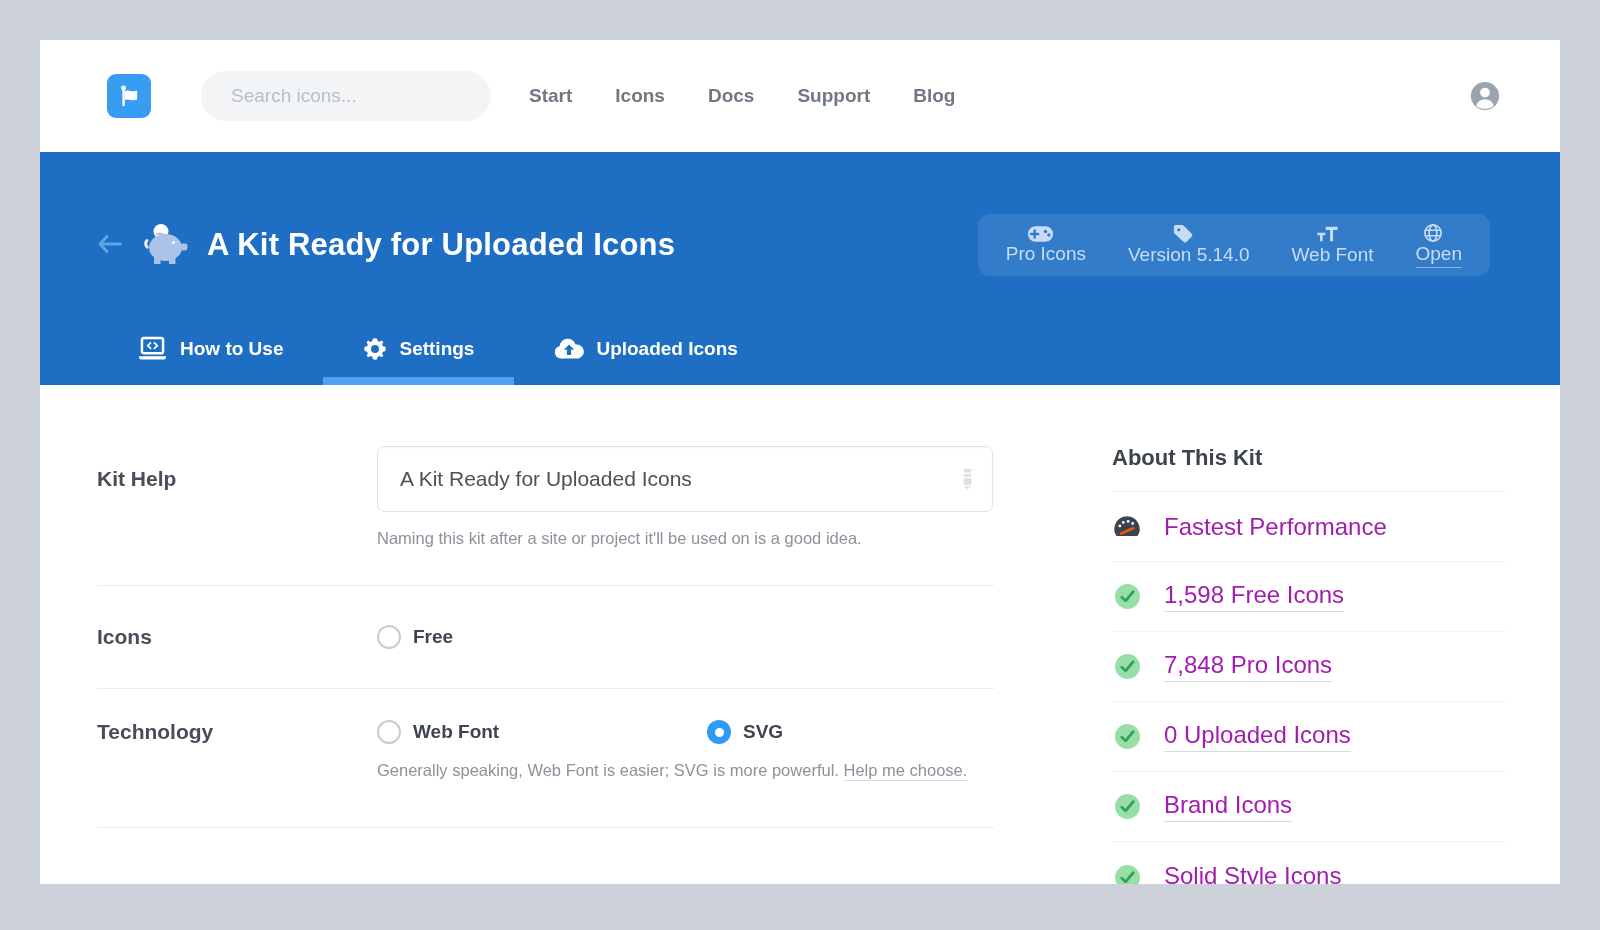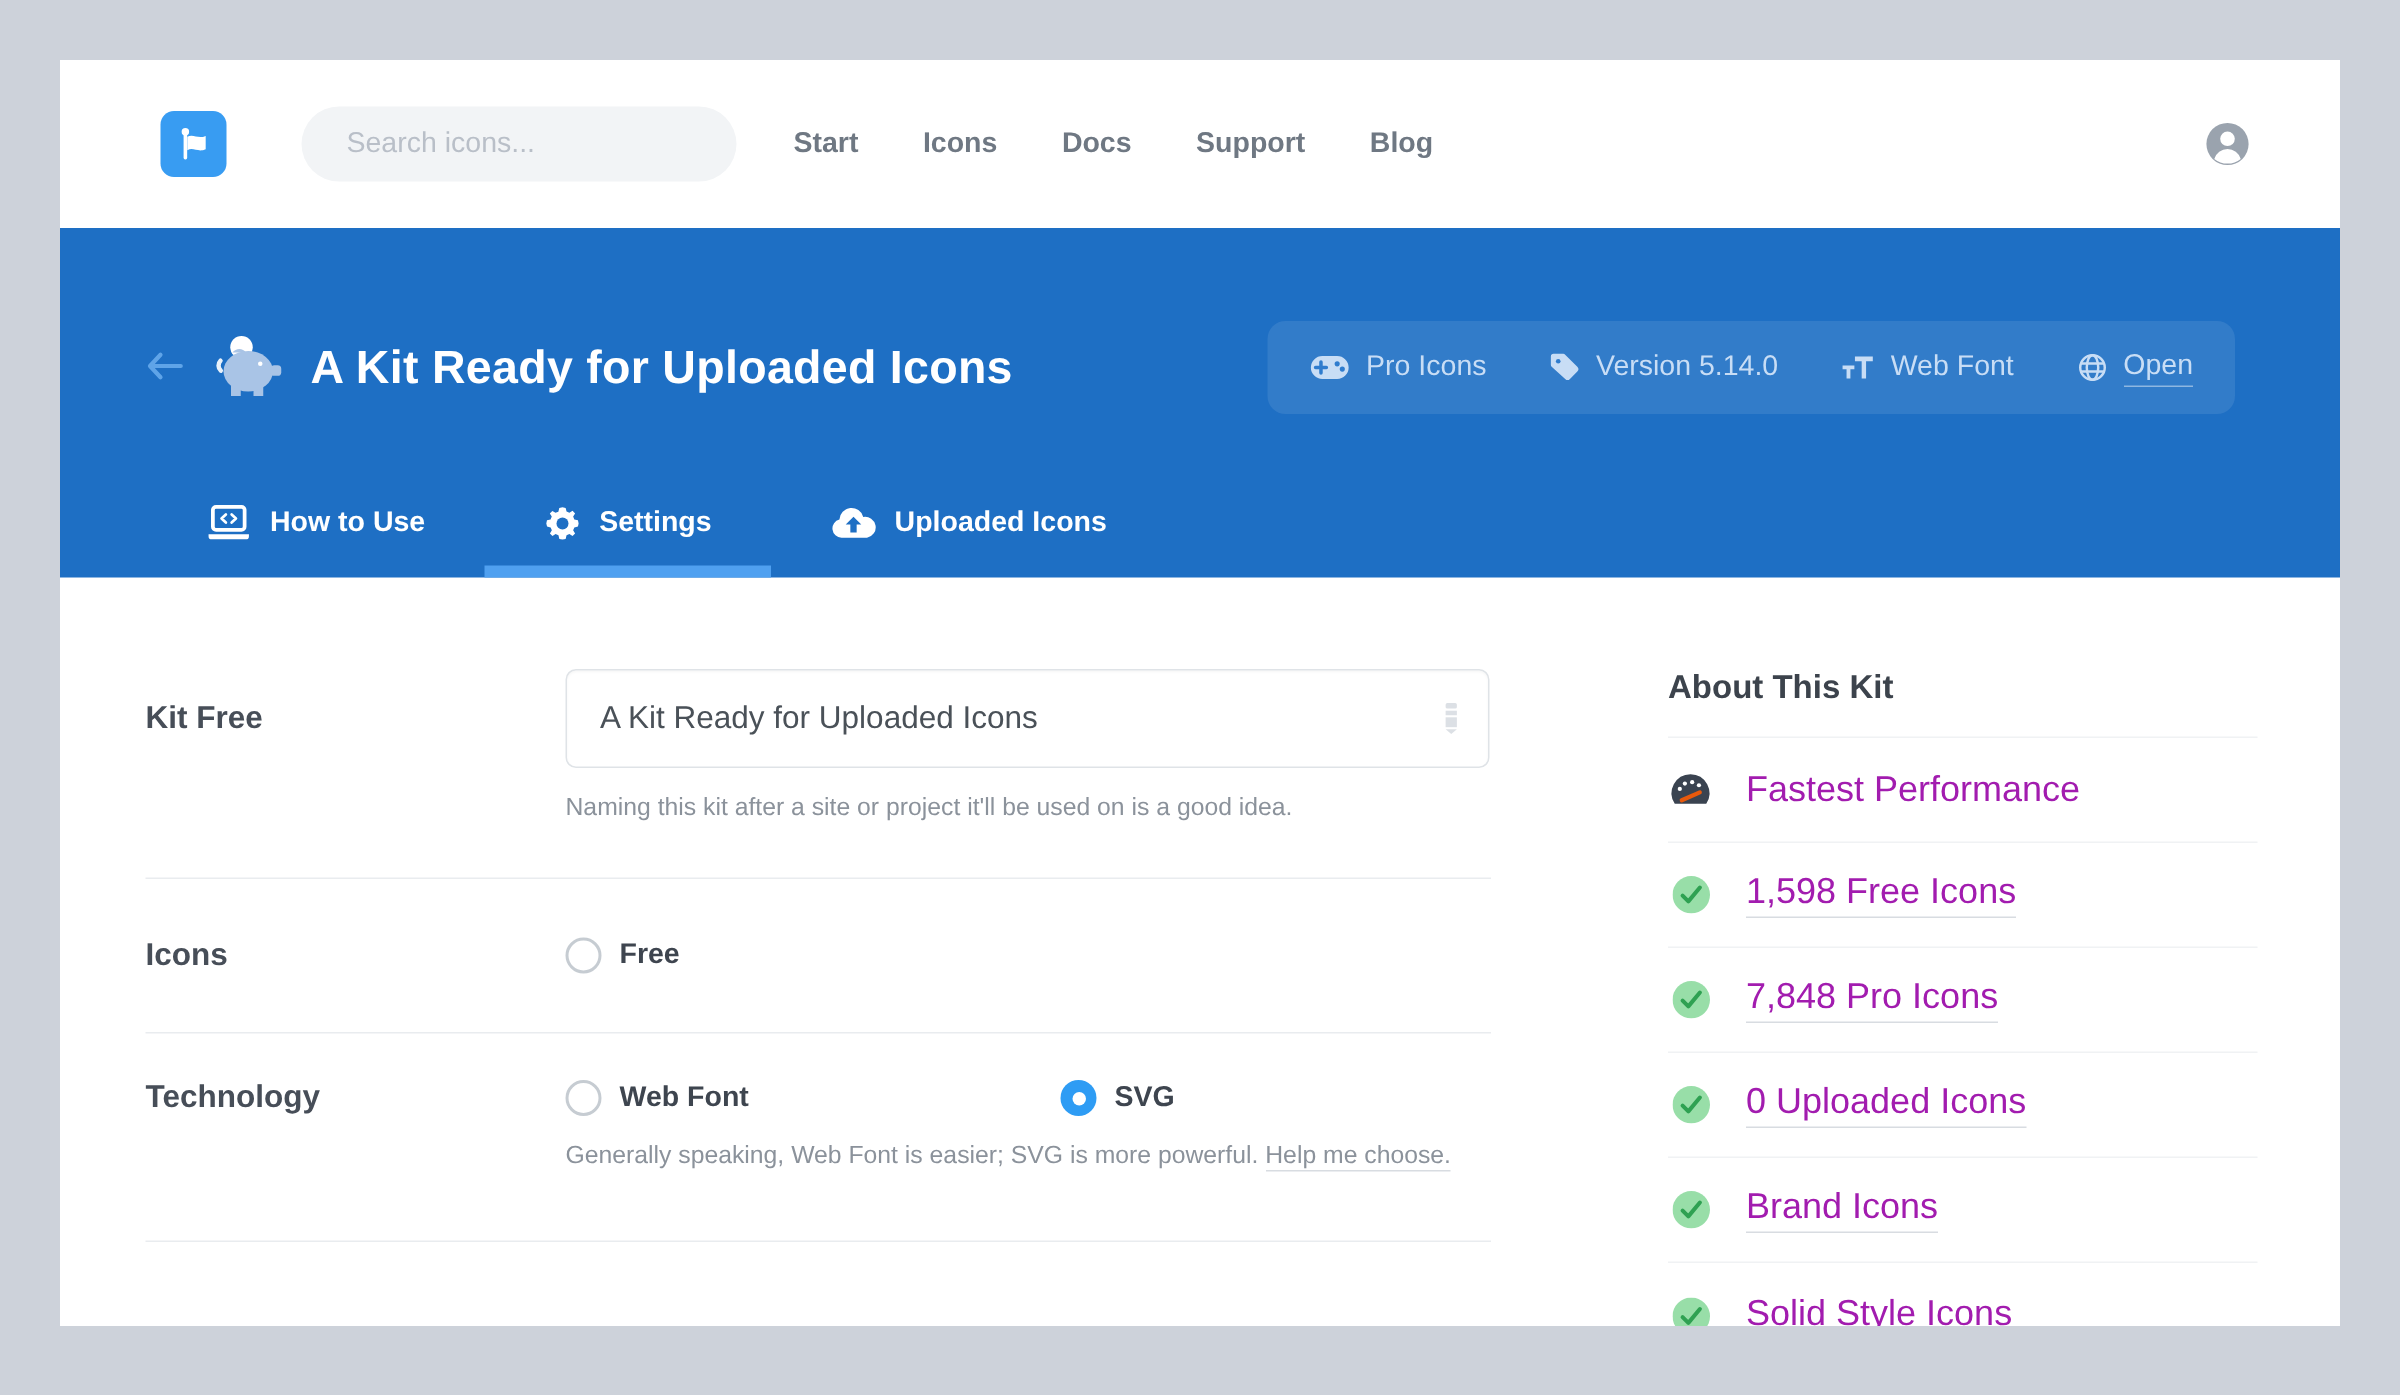--- a/index.html
+++ b/index.html
@@ -17,21 +17,21 @@
   .navlinks a { font-size:19px; font-weight:600; color:#6f7883; text-decoration:none; margin-right:43px; }
   .avatar { margin-left:auto; width:30px; height:30px; cursor:pointer; }
 
   
   .kit-header { height:233px; background:#1e6fc4; padding:0 70px 0 57px; position:relative; }
   .hrow1 { display:flex; align-items:center; padding-top:62px; }
   .back-btn { width:26px; height:24px; cursor:pointer; flex:0 0 auto; }
   .piggy { margin-left:18px; width:48px; height:46px; flex:0 0 auto; }
   .kit-title { margin-left:18px; color:#fff; font-size:31px; font-weight:700; letter-spacing:.2px; }
   .badgebar { margin-left:auto; height:62px; background:rgba(255,255,255,.09); border-radius:12px; display:flex; align-items:center; padding:0 28px; color:#c8ddf5; }
-  .badge { display:flex; align-items:center; font-size:19px; margin-right:42px; white-space:nowrap; }
+  .badge { display:flex; align-items:center; font-size:19px; margin-right:42px; white-space:nowrap;flex-direction:column; }
   .badge:last-child { margin-right:0; }
   .badge .bicon { display:flex; align-items:center; margin-right:11px; }
   .badge .open-link { border-bottom:1px solid rgba(255,255,255,.45); padding-bottom:2px; cursor:pointer; }
 
   .tabs { position:absolute; left:57px; bottom:0; display:flex; }
   .tab { height:65px; display:flex; align-items:center; padding:0 40px 8px; color:#fff; font-size:19px; font-weight:600; cursor:pointer; position:relative; }
   .tab .ticon { display:flex; align-items:center; margin-right:12px; }
   .tab.active::after { content:''; position:absolute; left:0; right:0; bottom:0; height:8px; background:#4fa0f0; }
 
   
@@ -198,21 +198,21 @@
         </span>
         <span>Uploaded Icons</span>
       </div>
     </div>
   </div>
 
   <div class="content">
     <div class="main">
 
       <div class="row-kit">
-        <div class="row-label">Kit Free</div>
+        <div class="row-label">Kit Help</div>
         <div class="field">
           <div class="kit-input-wrap">
             <input class="kit-input" type="text" value="A Kit Ready for Uploaded Icons" style="">
             <span class="pencil">
               <svg viewBox="0 0 16 24" width="15" height="23">
                 <g fill="#dce0e5">
                   <rect x="4" y="1.5" width="8" height="4" rx="1.2"></rect>
                   <rect x="4" y="7" width="8" height="3.2"></rect>
                   <rect x="4" y="11.7" width="8" height="7"></rect>
                   <path d="M4 20.2l4 3.4 4-3.4z"></path>

